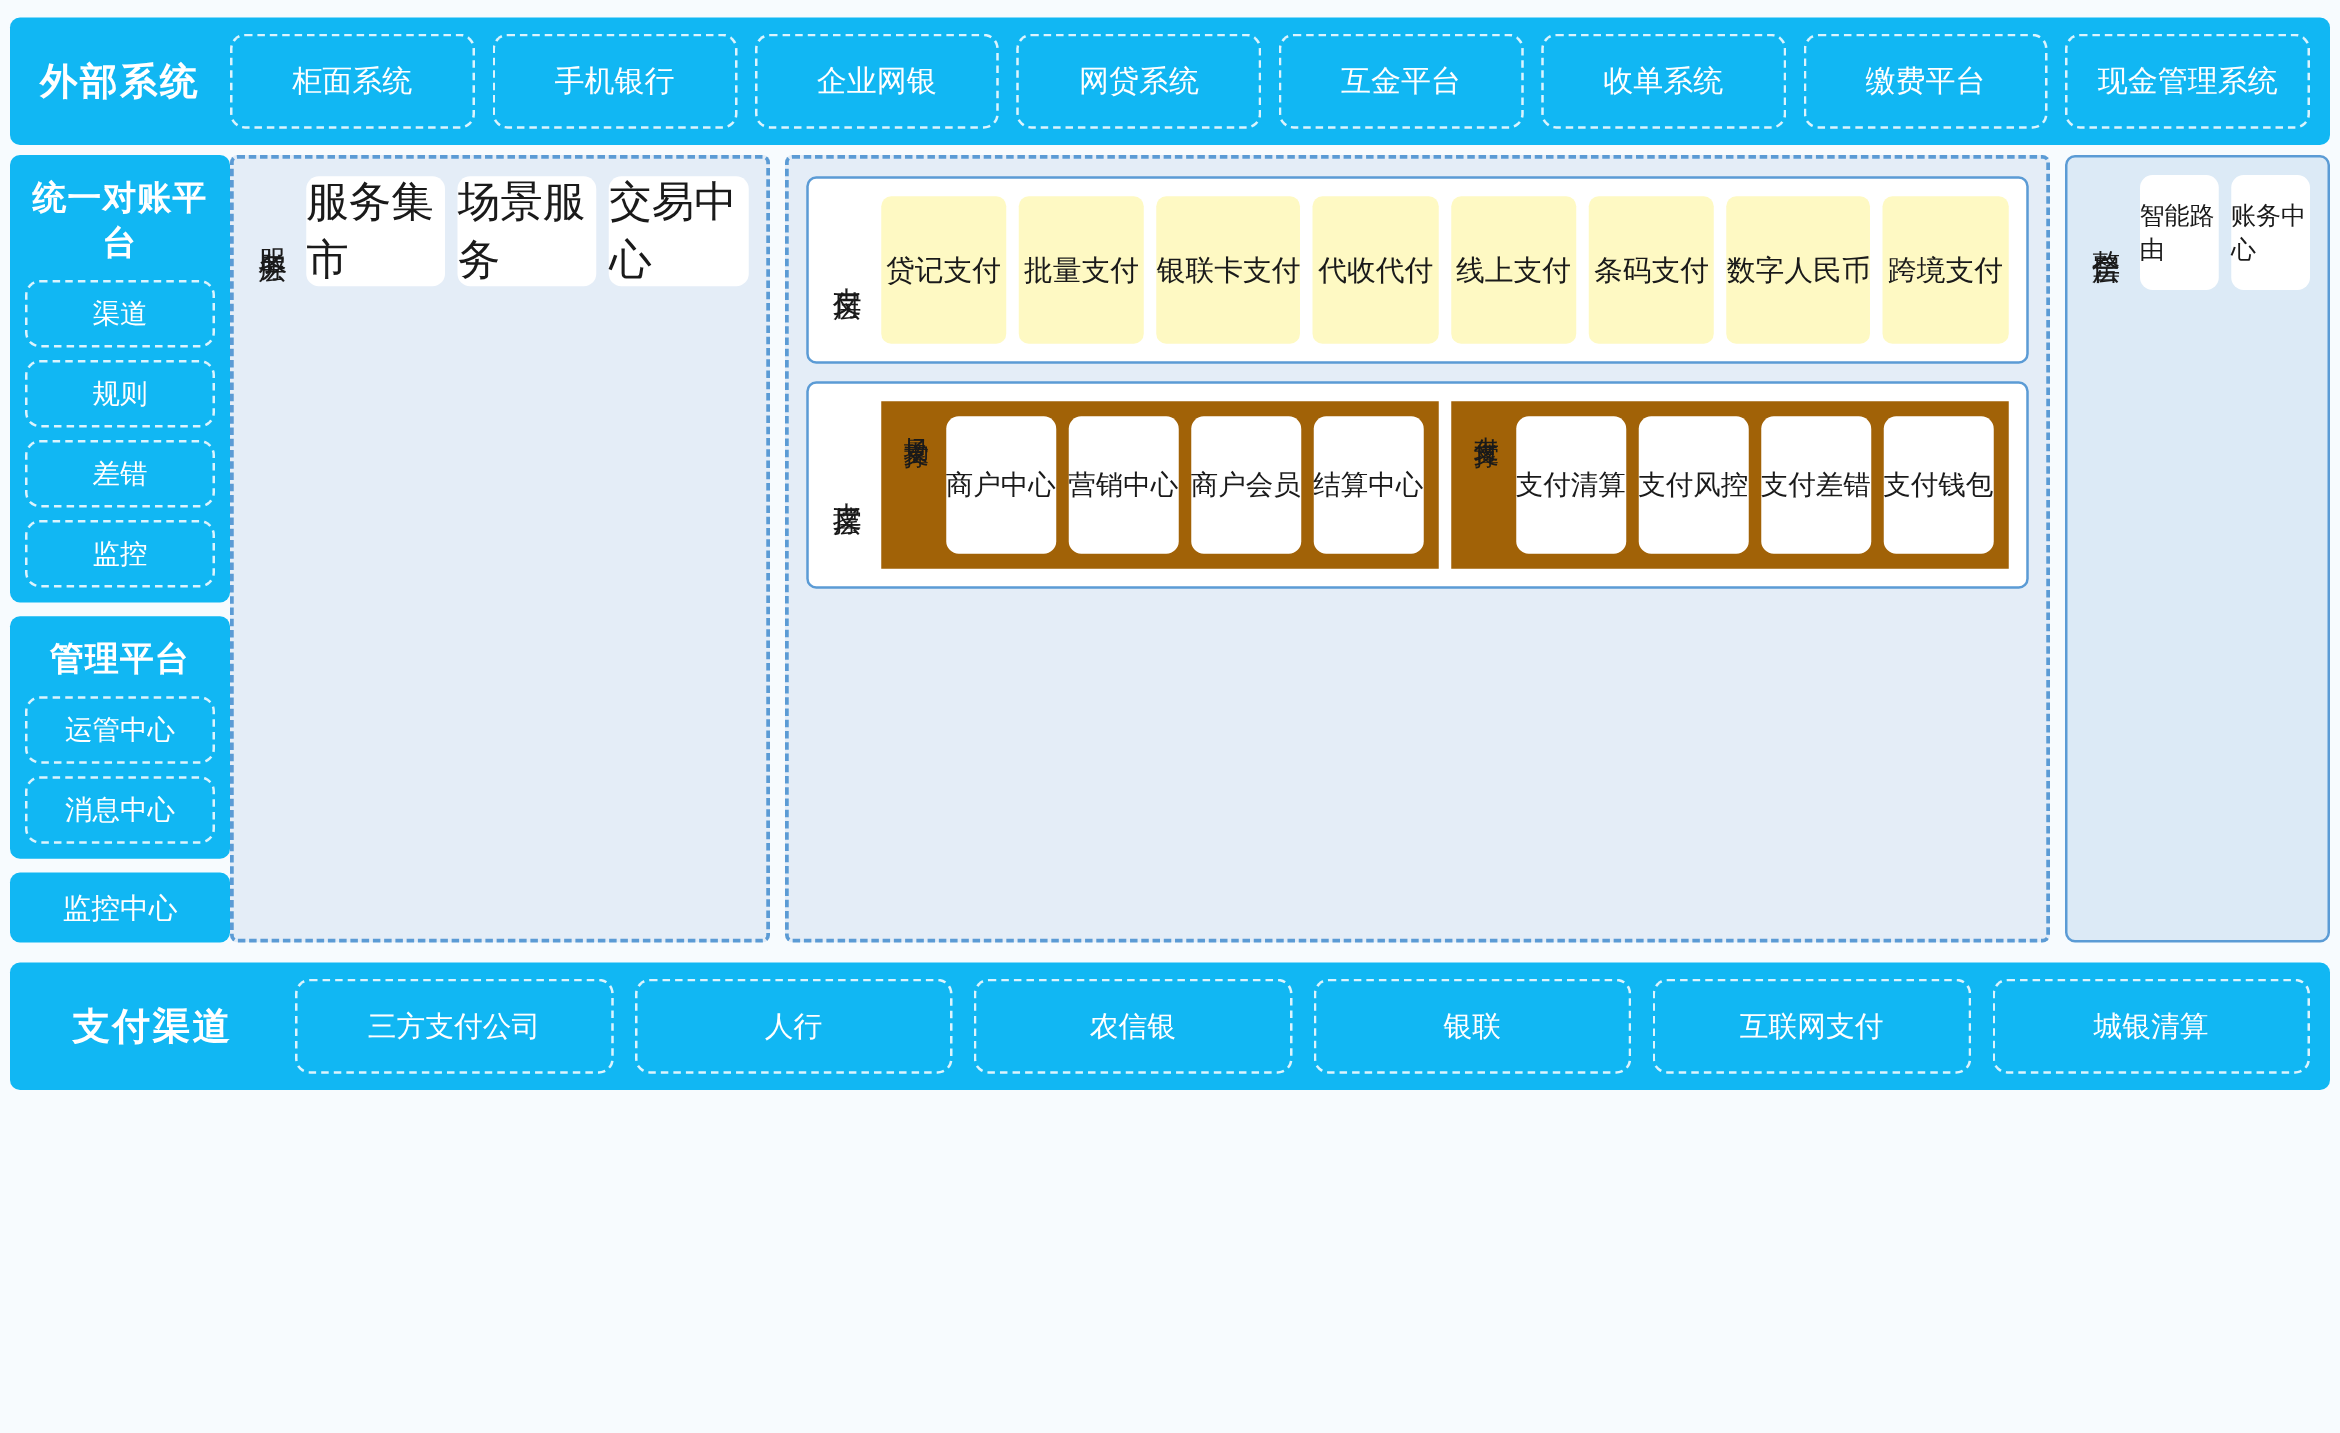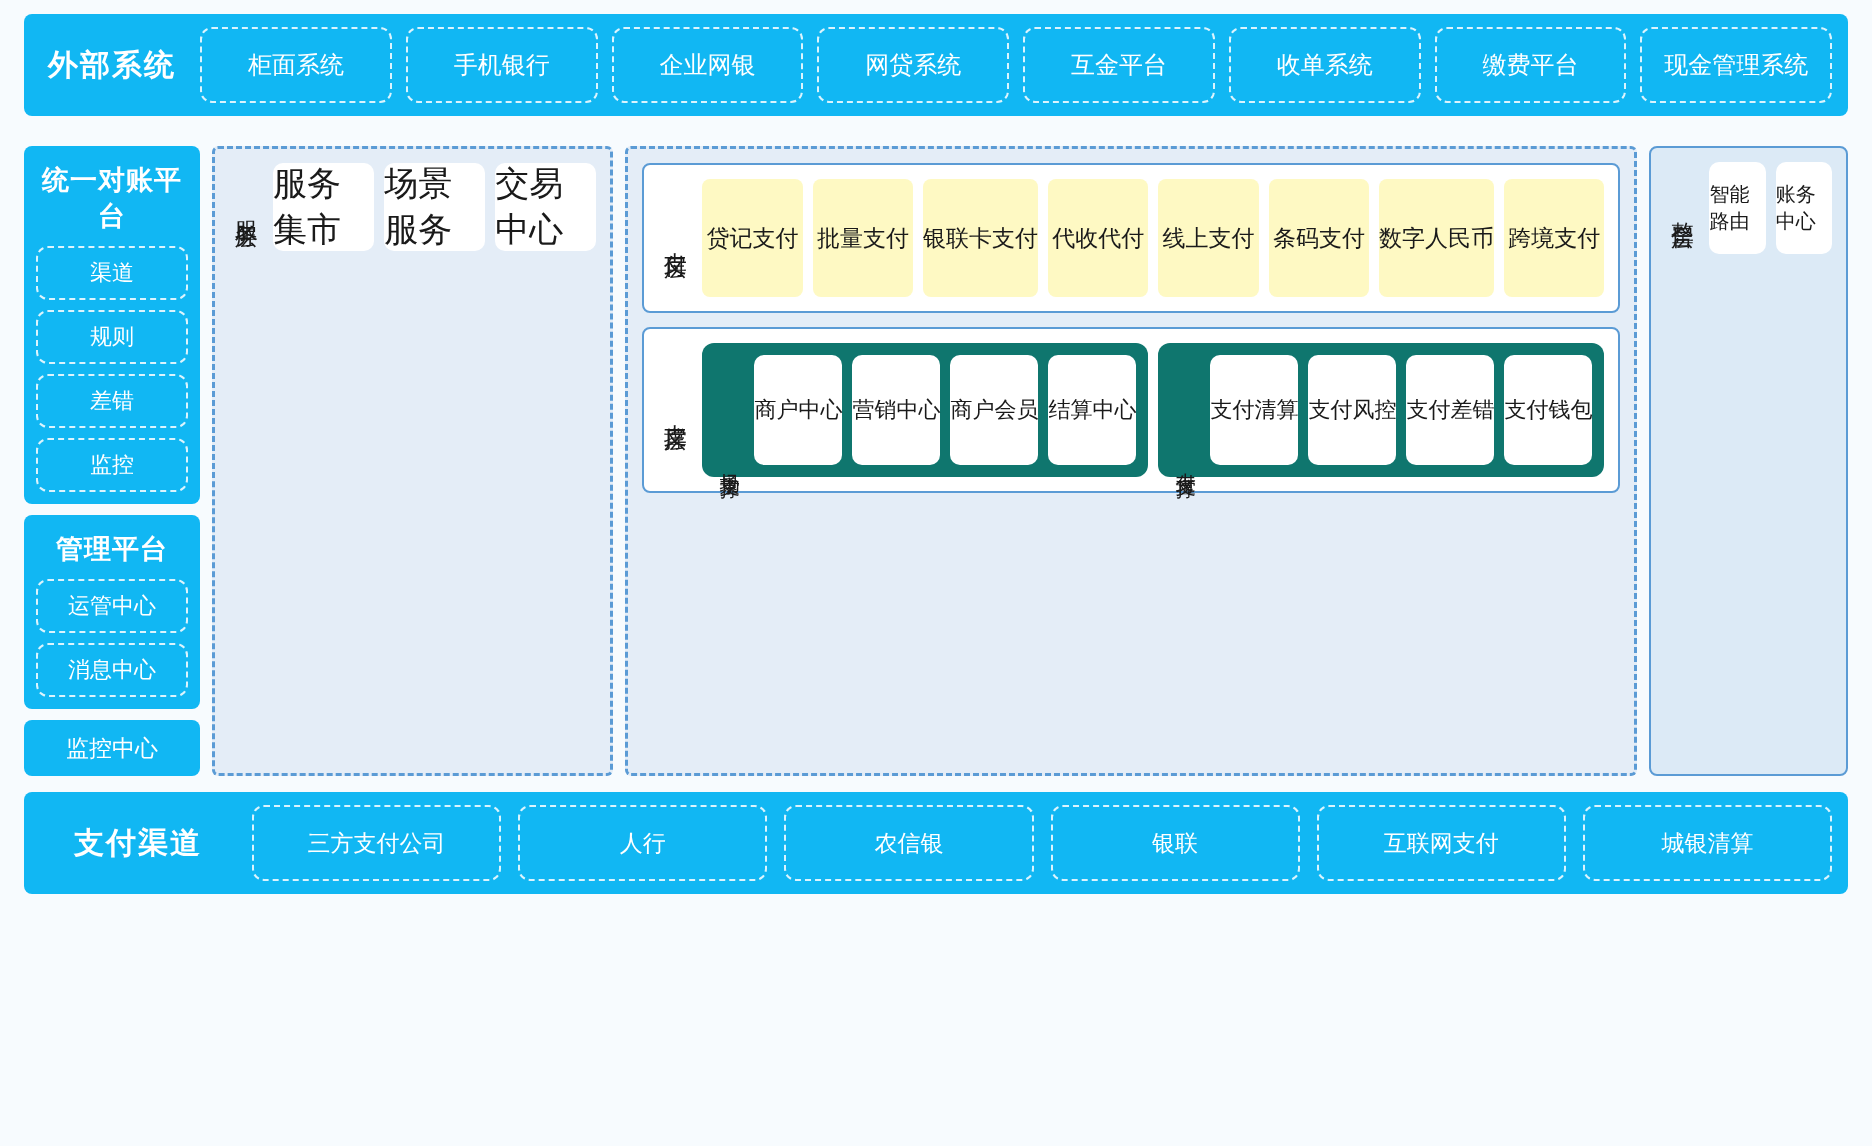--- a/index.html
+++ b/index.html
@@ -2,21 +2,21 @@
 <html><head>
 <meta charset="utf-8">
 <style>
   * { box-sizing: border-box; margin: 0; padding: 0; }
   html, body {
     width: 1872px; height: 1146px;
     background: #f7fbfe;
     font-family: "Liberation Sans", "DejaVu Sans", sans-serif;
     overflow: hidden;
   }
-  .page { position: relative; width: 1872px; height: 1146px; padding: 14px 24px; display: flex; flex-direction: column; gap: 0; }
+  .page { position: relative; width: 1872px; height: 1146px; padding: 14px 8px; display: flex; flex-direction: column; gap: 0; }
 
   
   .cyan-bar {
     background: #11b7f3;
     border-radius: 8px;
     display: flex;
     align-items: center;
     color: #fff;
   }
   .bar-title {
@@ -38,21 +38,21 @@
     white-space: nowrap;
     flex: 1 1 0;
   }
 
   
   .external-row { height: 102px; padding: 0 16px 0 0; gap: 0; }
   .external-row .bar-title { width: 176px; flex: 0 0 176px; }
   .ext-chips { display: flex; gap: 14px; flex: 1; height: 76px; }
 
   
-  .mid { display: flex; gap: 12px; margin-top: 30px; }
+  .mid { display: flex; margin-top: 8px; }
   .left-col { width: 176px; flex: 0 0 176px; display: flex; flex-direction: column; gap: 11px; }
 
   .panel {
     background: #11b7f3;
     border-radius: 8px;
     padding: 10px 12px 12px;
     display: flex;
     flex-direction: column;
     gap: 10px;
   }
@@ -117,24 +117,24 @@
     background:#fef9c3;
     border-radius: 8px;
     height: 118px;
     display:flex; align-items:center; justify-content:center;
     font-size: 23px; color:#1a1a1a; flex: 1 1 0;
     white-space: nowrap;
   }
 
   
   .support-group {
-    background:#0f766e;
-    border-radius: 12px;
+    background:#a16207;
+    border-radius: 0;
     padding: 12px 12px;
-    display:flex; align-items:flex-end; gap: 10px;
+    display:flex; align-items:flex-start; gap: 10px;
   }
   .sup-card {
     background:#fff; border-radius: 10px;
     height: 110px;
     display:flex; align-items:center; justify-content:center;
     font-size: 22px; color:#1a1a1a; flex: 1 1 0; white-space: nowrap;
   }
 
   
   .integration-box {

